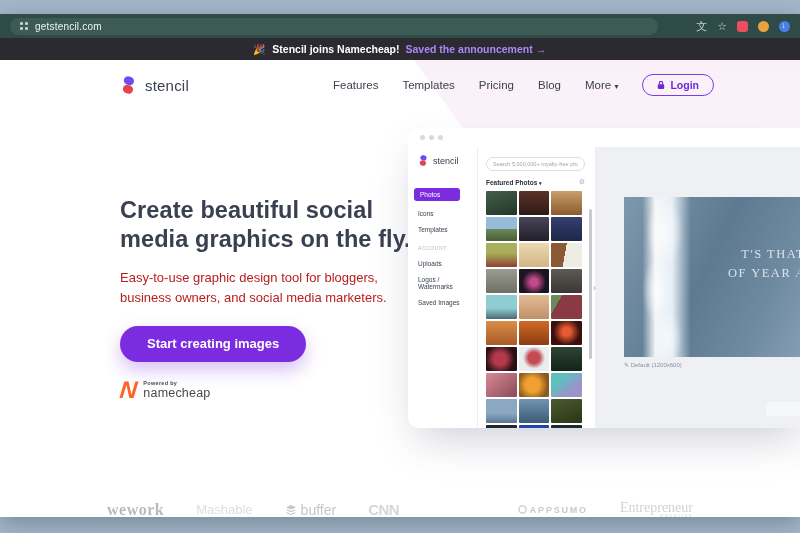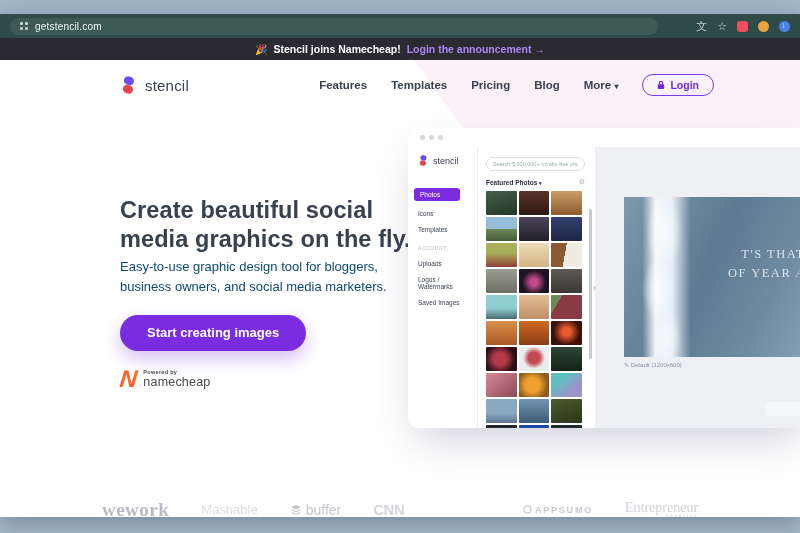--- a/index.html
+++ b/index.html
@@ -33,30 +33,30 @@
 
   .pink-wedge { position:absolute; left:380px; top:22px; width:420px; height:230px;
     background:linear-gradient(180deg,#faf1f8 0%, rgba(250,241,248,.65) 60%, rgba(250,241,248,0) 100%);
     clip-path:polygon(8% 0,100% 0,100% 100%,48% 100%); }
 
   
   .site-header { position:absolute; left:120px; right:86px; top:32px; height:30px; display:flex; align-items:center; }
   .brand { display:flex; align-items:center; gap:7px; cursor:pointer; }
   .brand-name { font-size:15px; font-weight:500; color:#3a4150; letter-spacing:.2px; }
   .nav { margin-left:auto; display:flex; align-items:center; gap:24px; }
-  .nav-link { font-size:11.5px; font-weight:bold; color:#3a4150; cursor:pointer; }
+  .nav-link { font-size:11.5px; font-weight:normal; color:#3a4150; cursor:pointer; }
   .nav-link .chev { font-size:8px; color:#3a4150; }
   .btn-login { display:flex; align-items:center; gap:5px; border:1.5px solid #7c3aed; color:#6d28d9;
     border-radius:14px; padding:4px 14px; font-size:10.5px; font-weight:bold; background:transparent; cursor:pointer; }
   .btn-cta { background:#7c2ae8; color:#fff; border:none; border-radius:14px; padding:5.5px 14px; font-size:10.5px; font-weight:bold; cursor:pointer; }
 
   
   .hero-copy { position:absolute; left:120px; top:158px; width:310px; }
   .hero-title { font-size:23.5px; line-height:1.24; font-weight:600; color:#39404f; letter-spacing:.1px; }
-  .hero-sub { margin-top:3px; font-size:13px; line-height:1.55; color:#0c4a6e; }
+  .hero-sub { margin-top:14px; font-size:13px; line-height:1.55; color:#b91c1c; }
   .hero-btn { margin-top:17px; background:#7b2be0; color:#fff; border:none; border-radius:21px; height:36px; padding:0 27px;
     font-size:13px; font-weight:bold; cursor:pointer; box-shadow:0 8px 18px rgba(123,43,224,.30); font-family:inherit; }
   .powered { margin-top:18px; display:flex; align-items:center; gap:6px; }
   .nc-n { color:#ff6323; font-size:24px; font-weight:900; font-style:italic; line-height:.8; transform:skewX(-6deg); }
   .powered-col .pb { font-size:5.5px; font-weight:bold; color:#4a4a4a; letter-spacing:.3px; }
   .powered-col .nb { font-size:12.5px; color:#4a4a4a; letter-spacing:.2px; }
 
   
   .app-card { position:absolute; left:408px; top:90px; width:400px; height:300px; background:#fff;
     border-radius:10px; box-shadow:0 18px 40px -10px rgba(70,70,110,.28); overflow:hidden; }
@@ -96,21 +96,21 @@
     color:#e3ebf2; font-size:12.5px; letter-spacing:1.5px; line-height:1.5; opacity:.92; }
   .canvas-text .suffix { font-style:italic; opacity:.75; }
   .canvas-label { position:absolute; left:28px; top:214px; font-size:6px; color:#8a93a3; }
   .canvas-ghost-btn { position:absolute; right:-6px; bottom:12px; width:48px; height:14px; background:#f6f7fa; border-radius:3px; }
 
   
   .featured-line { position:absolute; left:0; right:0; top:424px; text-align:center; font-size:12.5px; color:#8593a9; }
   .featured-line .hl { font-style:italic; color:#7e8ca2; border-bottom:1px dotted #b9c2d0; cursor:pointer; }
   .logo-row { position:absolute; left:0; right:0; top:450px; display:flex; justify-content:center; align-items:center; gap:32px; }
   .logo { cursor:default; white-space:nowrap; }
-  .logo-wework { font-family:"Liberation Serif", serif; font-weight:bold; font-size:19px; color:#b7bac1; letter-spacing:.5px; }
+  .logo-wework { font-family:"Liberation Serif", serif; font-weight:bold; font-size:16px; color:#b7bac1; letter-spacing:.5px; }
   .logo-mashable { font-size:13px; color:#dcdee3; font-weight:300; }
   .logo-buffer { font-size:14px; color:#c3c6cb; display:flex; align-items:center; gap:4px; }
   .logo-cnn { font-size:15px; font-weight:bold; color:#d4d6da; letter-spacing:-.5px; }
   .logo-pcworld { font-size:13px; font-weight:bold; color:#ced1d6;margin-top:28px; }
   .logo-appsumo { font-size:9px; font-weight:bold; letter-spacing:1.8px; color:#c6c9ce; display:flex; align-items:center; gap:3px; }
   .logo-entrepreneur { font-family:"Liberation Serif", serif; font-size:14px; color:#cfd2d6; text-align:right; line-height:.8; }
   .logo-entrepreneur .sub { font-family:"Liberation Sans", sans-serif; font-size:4px; letter-spacing:1.5px; color:#d6d9dd; }
 </style>
 </head>
 <body>
@@ -134,21 +134,21 @@
       <span class="ext orange"></span>
       <span class="ext blue"></span>
     </div>
   </div>
 
   <div class="page">
 
     <div class="announce">
       <span class="emoji">🎉</span>
       <span class="msg">Stencil joins Namecheap!</span>
-      <span class="lnk">Login the announcement →</span>
+      <span class="lnk">Saved the announcement →</span>
     </div>
 
     <div class="pink-wedge"></div>
 
     <div class="site-header">
       <div class="brand">
         <svg width="18" height="18" viewBox="0 0 16 16">
           <rect x="3.5" y="0.5" width="9" height="7.5" rx="3.7" transform="rotate(16 8 4)" fill="#6d4df2"></rect>
           <rect x="2.5" y="8" width="9" height="7.5" rx="3.7" transform="rotate(16 7 12)" fill="#e0454e"></rect>
         </svg>

